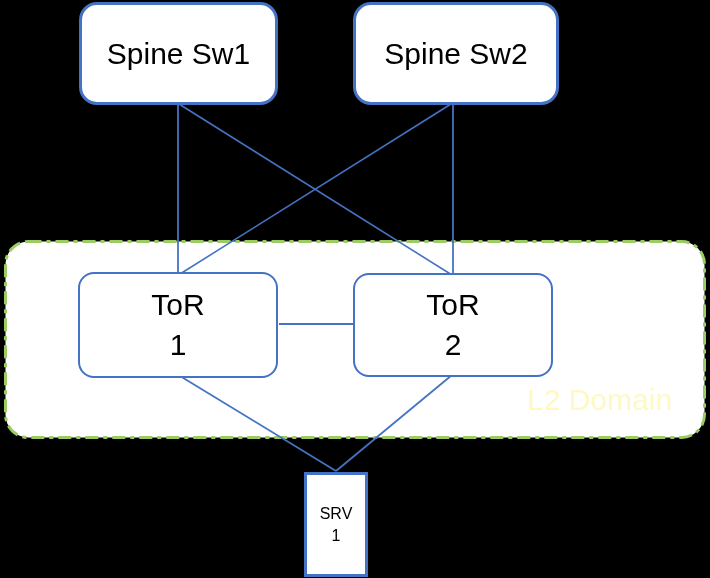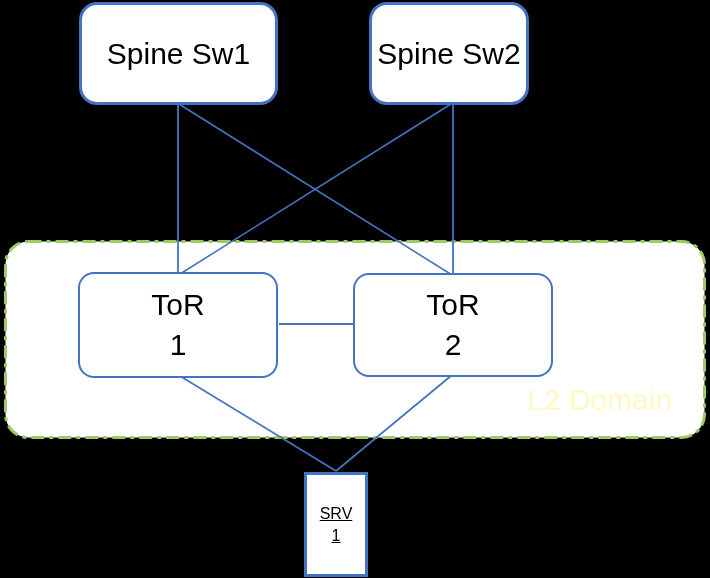--- a/index.html
+++ b/index.html
@@ -24,24 +24,24 @@
     border: 3px solid #4472C4;
     border-radius: 18px;
     display: flex;
     flex-direction: column;
     align-items: center;
     justify-content: center;
     text-align: right;
     color: #000000;
   }
   .node-spine1 { left: 79px;  top: 2px;   width: 199px; height: 103px; font-size: 30px; }
-  .node-spine2 { left: 353px; top: 2px;   width: 160px; height: 103px; font-size: 30px; margin-left: 16px; }
+  .node-spine2 { left: 353px; top: 2px;   width: 206px; height: 103px; font-size: 30px; }
   .node-tor1   { left: 78px;  top: 272px; width: 200px; height: 106px; font-size: 30px; line-height: 40px; border-width: 2px; border-radius: 16px; }
   .node-tor2   { left: 353px; top: 273px; width: 200px; height: 104px; font-size: 30px; line-height: 40px; border-width: 2px; border-radius: 16px; }
-  .node-srv    { left: 304px; top: 472px; width: 64px;  height: 105px; font-size: 16px; line-height: 22px; border-radius: 0; border-width: 3px; text-decoration: underline; }
+  .node-srv    { left: 304px; top: 472px; width: 64px;  height: 105px; font-size: 16px; line-height: 22px; border-radius: 0; border-width: 3px; }
   .domain-label {
     position: absolute;
     z-index: 2;
     left: 527px;
     top: 384px;
     font-size: 30px;
     line-height: 32px;
     color: #fef9c3;
     white-space: nowrap;
   }

